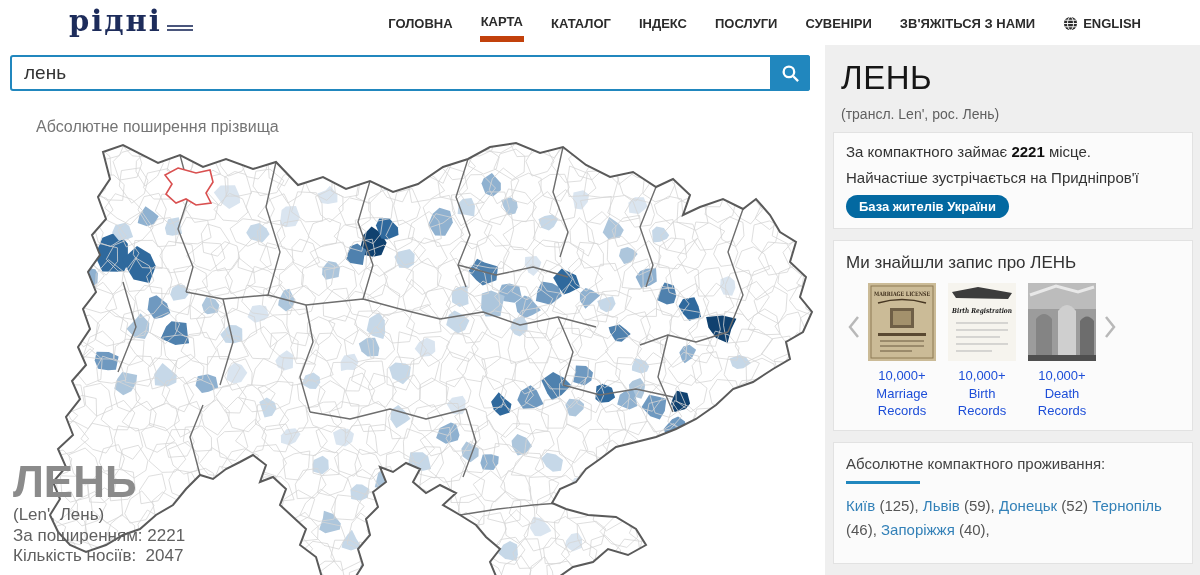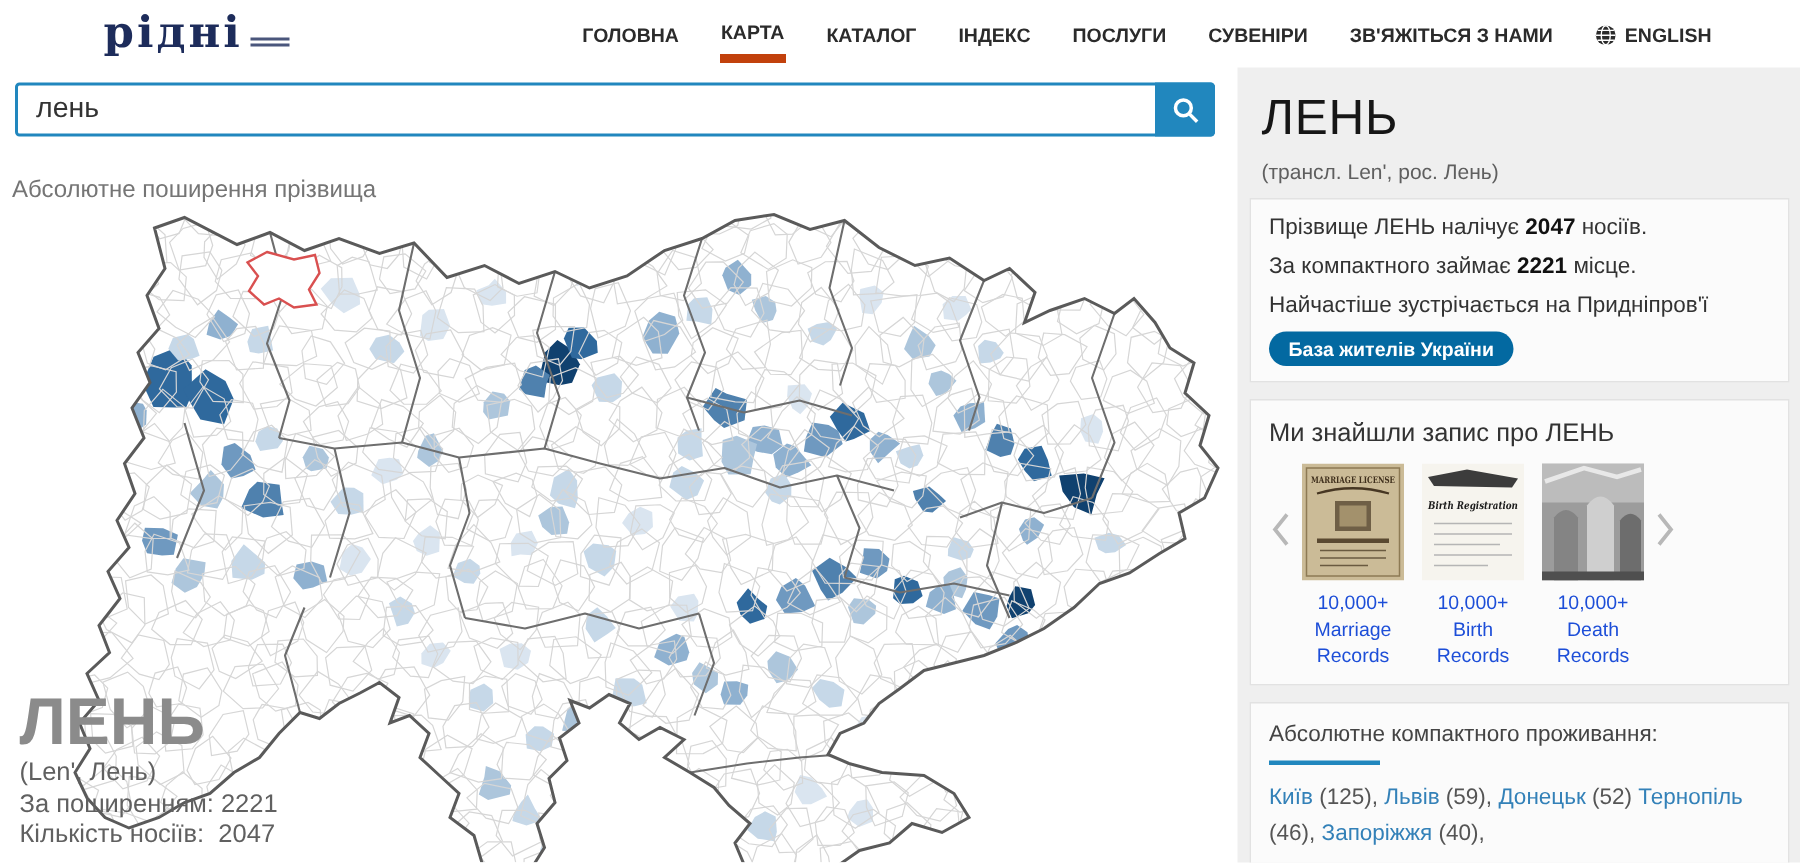--- a/index.html
+++ b/index.html
@@ -22,21 +22,21 @@
   
   .content { position:relative; height:533px; }
   .left { position:absolute; left:0; top:0; width:822px; height:533px; background:#fff; overflow:hidden; }
   .search-wrap { position:absolute; left:10px; top:13px; width:800px; height:36px; }
   .search-input { width:100%; height:100%; border:2px solid #2187be; border-radius:3px;
                   padding:0 50px 0 12px; font-size:19px; color:#333;
                   font-family:"Liberation Sans", sans-serif; outline:none; }
   .search-btn { position:absolute; right:0; top:0; width:40px; height:36px; background:#2187be;
                 border:none; border-radius:0 3px 3px 0; display:flex; align-items:center;
                 justify-content:center; cursor:pointer; }
-  .map-label { position:absolute; left:8px; top:76px; font-size:16px; color:#757575; }
+  .map-label { position:absolute; left:36px; top:76px; font-size:16px; color:#757575; }
   .map-svg { position:absolute; left:28px; top:95px; }
   .map-overlay { position:absolute; left:13px; top:418px; pointer-events:none; }
   .overlay-surname { font-size:44px; font-weight:bold; color:#8b8b8b; line-height:1.02; }
   .overlay-line { font-size:17px; color:#606060; line-height:1.22; white-space:pre; }
   
   .sidebar { position:absolute; left:825px; top:3px; right:0; bottom:-20px; background:#efefef;
              padding:10px 7px 0 8px; }
   .sb-title { font-size:33px; color:#161616; margin:4px 0 0 8px; font-weight:normal; letter-spacing:.5px; }
   .sb-sub { font-size:14px; color:#5f5f5f; margin:9px 0 10px 8px; }
   .card { background:#fbfbfb; border:1px solid #e2e2e2; padding:10px 12px; margin-bottom:11px; }
@@ -894,21 +894,20 @@
       <div class="overlay-line">За поширенням: 2221</div>
       <div class="overlay-line">Кількість носіїв:  2047</div>
     </div>
   </div>
 
   <div class="sidebar">
     <div class="sb-title">ЛЕНЬ</div>
     <div class="sb-sub">(трансл. Len', рос. Лень)</div>
 
     <div class="card">
-      <p class="stat-line"><span>Прізвище ЛЕНЬ налічує </span><b>2047</b><span> носіїв.</span></p>
       <p class="stat-line"><span>За компактного займає </span><b>2221</b><span> місце.</span></p>
       <p class="stat-line">Найчастіше зустрічається на Придніпров'ї</p>
       <button class="pill">База жителів України</button>
     </div>
 
     <div class="card">
       <div class="rec-head">Ми знайшли запис про ЛЕНЬ</div>
       <div class="carousel">
         <svg class="car-arrow" width="14" height="28" viewBox="0 0 14 28" fill="none" stroke="#b8b8b8" stroke-width="2.5">
             <polyline points="11,4 3,14 11,24"></polyline>

